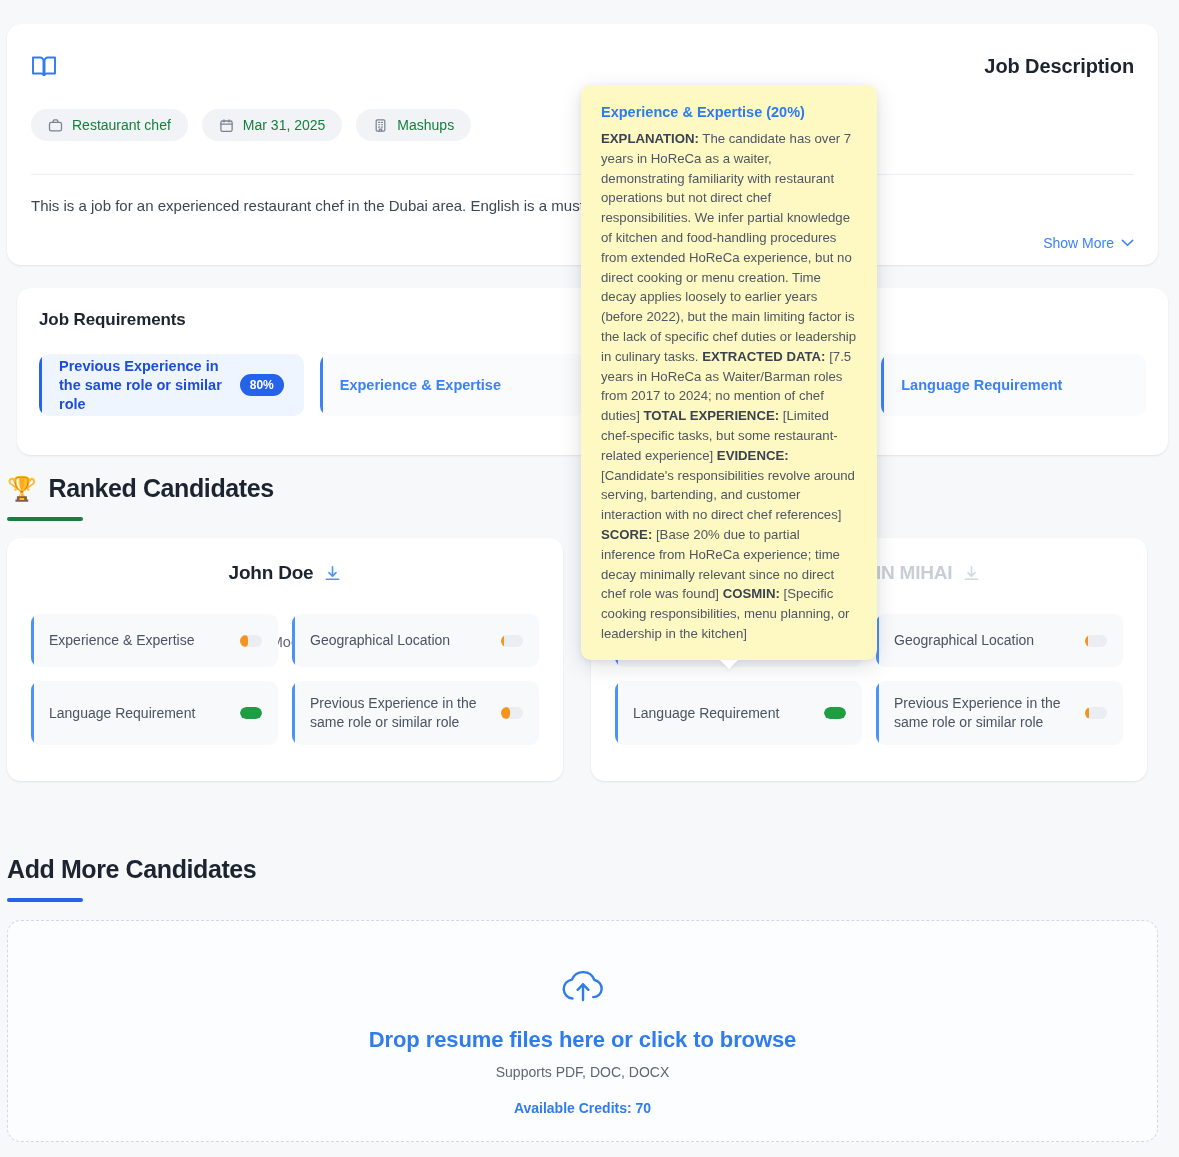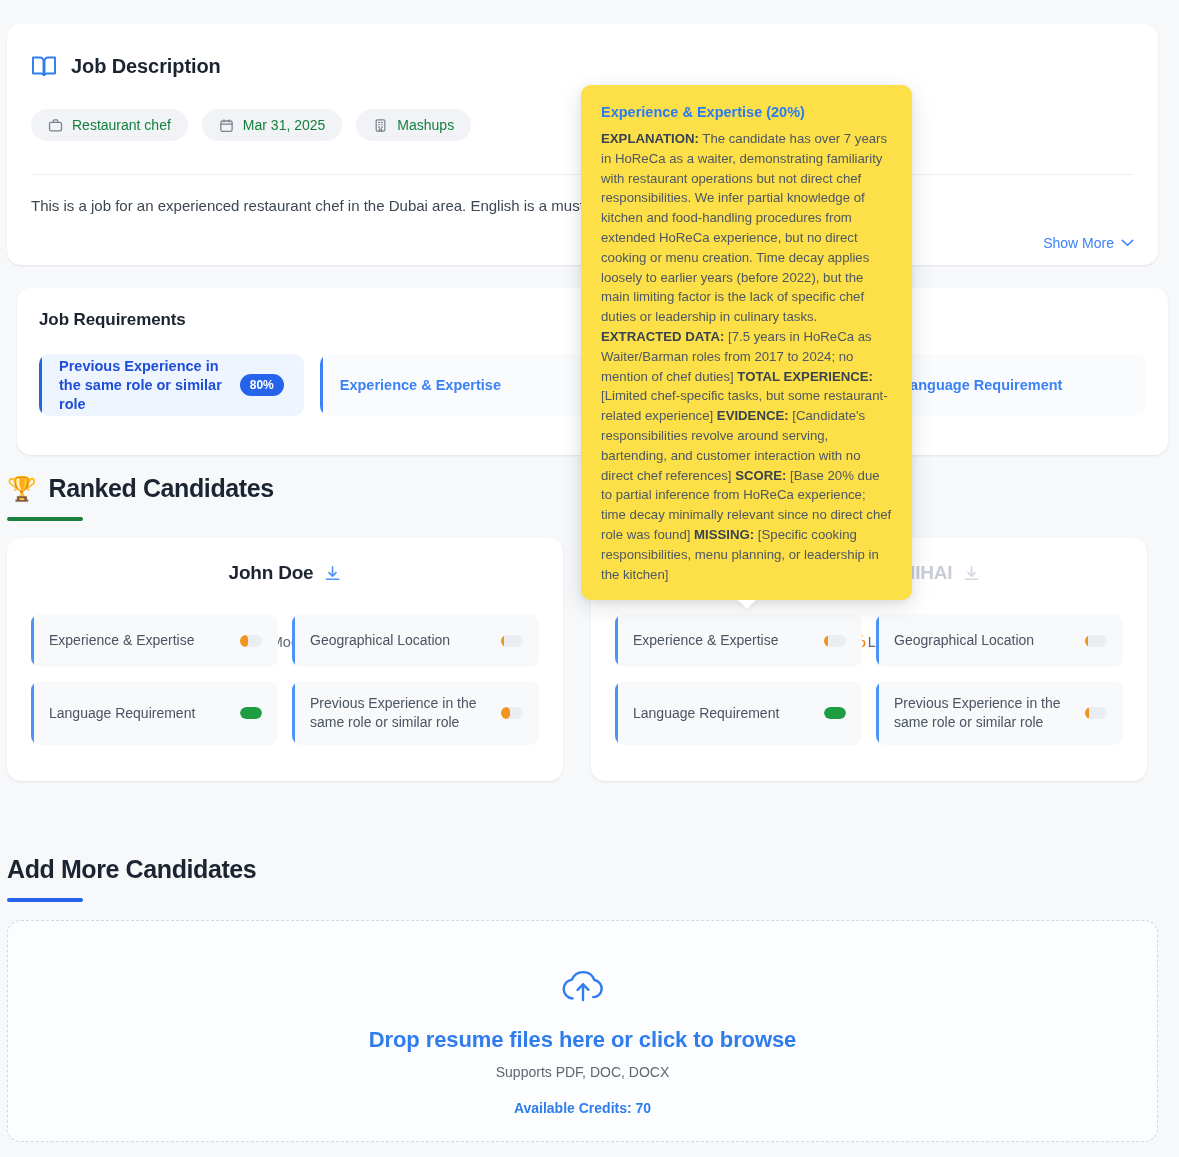--- a/index.html
+++ b/index.html
@@ -30,20 +30,21 @@
   
   .jd-card {
     position: absolute;
     left: 7px; top: 24px;
     width: 1151px; height: 241px;
     padding: 24px 24px 0 24px;
   }
   .jd-head {
     display: flex; align-items: center; gap: 14px;
     height: 36px;
+    justify-content: space-between;
   }
   .book-icon { width: 26px; height: 24px; display:block; }
   .jd-title {
     font-size: 20px; font-weight: 700; color: #1b2430; letter-spacing: -0.1px;
   }
   .chips {
     display: flex; gap: 14px; margin-top: 25px;
   }
   .chip {
     display: flex; align-items: center; gap: 9px;
@@ -207,22 +208,22 @@
     margin-top: 22px;
     font-size: 22px; font-weight: 700; color: #2f7ced; letter-spacing: -0.1px;
   }
   .drop-sub { margin-top: 11px; font-size: 14px; color: #5d6772; }
   .drop-credits { margin-top: 20px; font-size: 14px; font-weight: 700; color: #2f7ced; }
 
   
   .tooltip {
     position: absolute;
     left: 581px; top: 85px;
-    width: 331px;
-    background: #fde047;
+    width: 296px;
+    background: #fef9c3;
     border-radius: 10px;
     box-shadow: 0 6px 22px rgba(16,24,40,.13), 0 2px 6px rgba(16,24,40,.07);
     padding: 19px 20px 16px 20px;
     z-index: 50;
   }
   .tooltip::after {
     content: "";
     position: absolute;
     left: 50%; margin-left: -9px; bottom: -9px;
     width: 0; height: 0;
@@ -458,17 +459,17 @@
   </div>
 
   <div class="tooltip">
     <div class="tt-title">Experience &amp; Expertise (20%)</div>
     <div class="tt-p">
       <span><b>EXPLANATION:</b><span> The candidate has over 7 years in HoReCa as a waiter, demonstrating familiarity with restaurant operations but not direct chef responsibilities. We infer partial knowledge of kitchen and food-handling procedures from extended HoReCa experience, but no direct cooking or menu creation. Time decay applies loosely to earlier years (before 2022), but the main limiting factor is the lack of specific chef duties or leadership in culinary tasks.</span></span>
       <span><b>EXTRACTED DATA:</b><span> [7.5 years in HoReCa as Waiter/Barman roles from 2017 to 2024; no mention of chef duties]</span></span>
       <span><b>TOTAL EXPERIENCE:</b><span> [Limited chef-specific tasks, but some restaurant-related experience]</span></span>
       <span><b>EVIDENCE:</b><span> [Candidate's responsibilities revolve around serving, bartending, and customer interaction with no direct chef references]</span></span>
       <span><b>SCORE:</b><span> [Base 20% due to partial inference from HoReCa experience; time decay minimally relevant since no direct chef role was found]</span></span>
-      <span><b>MISSING:</b><span> [Specific cooking responsibilities, menu planning, or leadership in the kitchen]</span></span>
+      <span><b>COSMIN:</b><span> [Specific cooking responsibilities, menu planning, or leadership in the kitchen]</span></span>
     </div>
   </div>
 
 </div>
 
 </body></html>

